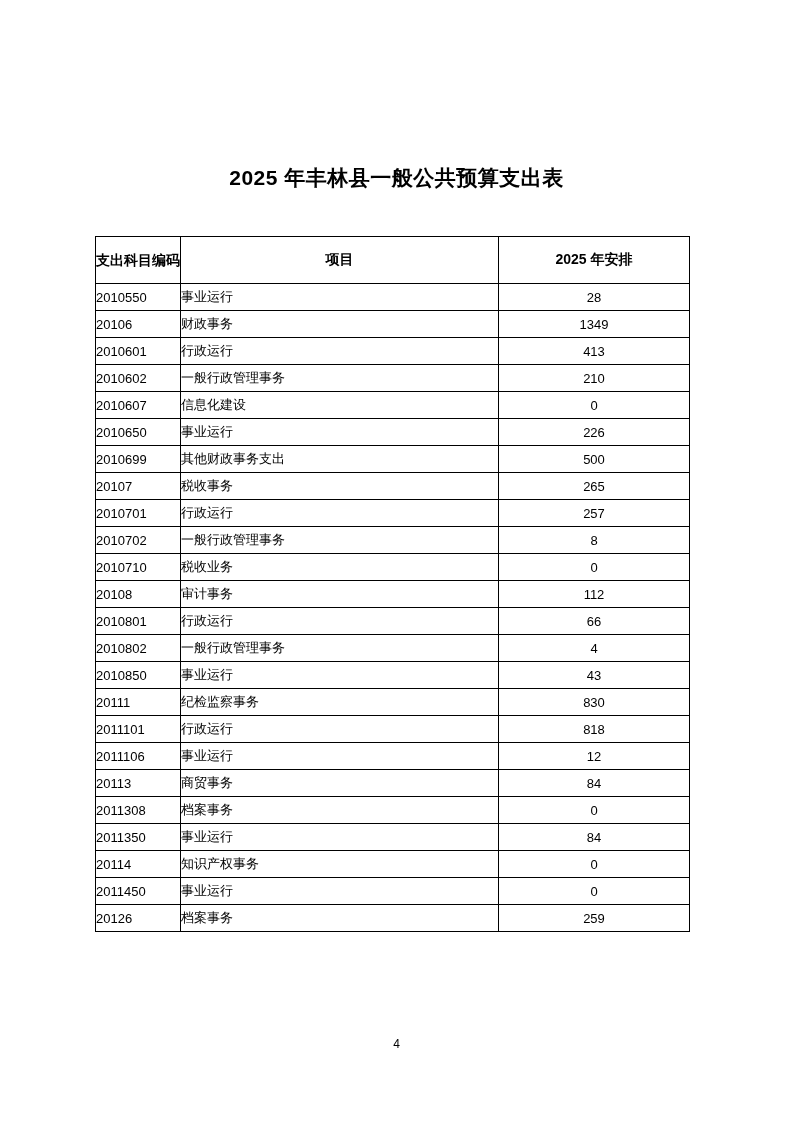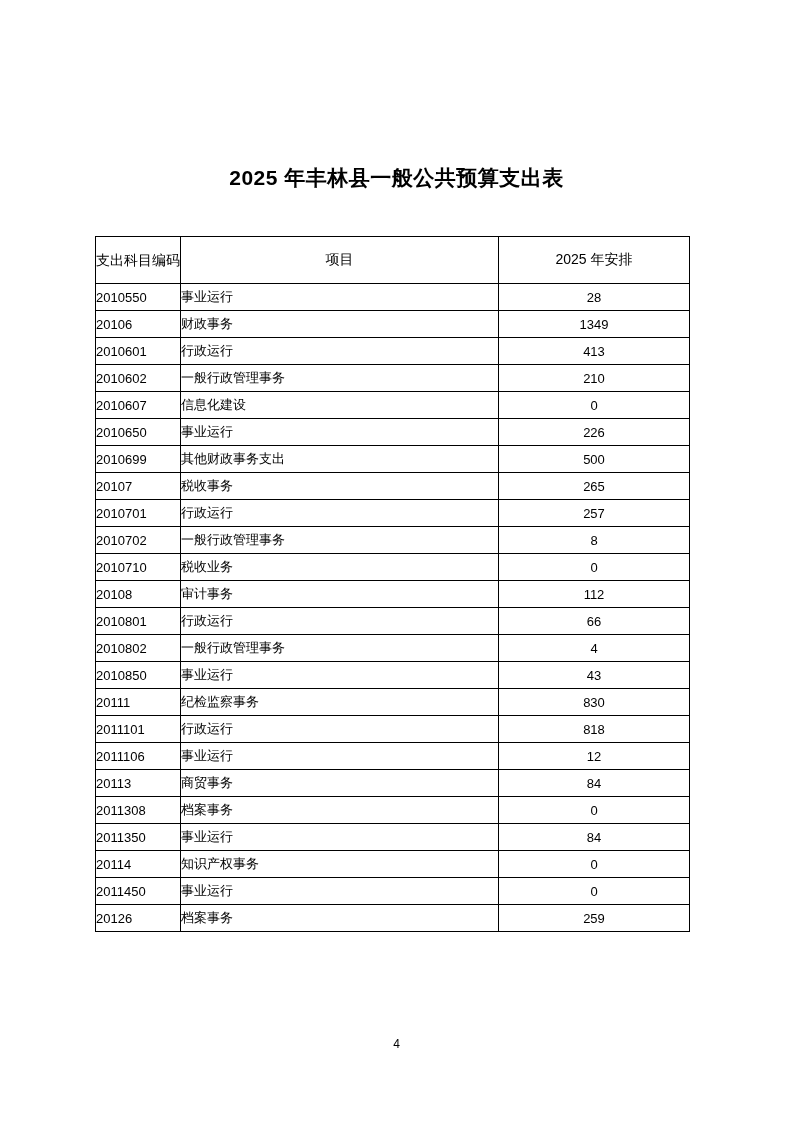--- a/index.html
+++ b/index.html
@@ -37,21 +37,21 @@
   table.budget th,
   table.budget td {
     border: 1px solid #000000;
     font-size: 13px;
     vertical-align: middle;
     padding: 0;
     overflow: hidden;
   }
   table.budget thead th {
     height: 46px;
-    font-weight: 400;
+    font-weight: 700;
     font-size: 14px;
   }
   th.code-h {
     text-align: justify;
     padding: 3px 9px;
     line-height: 1.45;
   }
   th.code-h .justify-fill {
     display: block;
     width: 100%;

